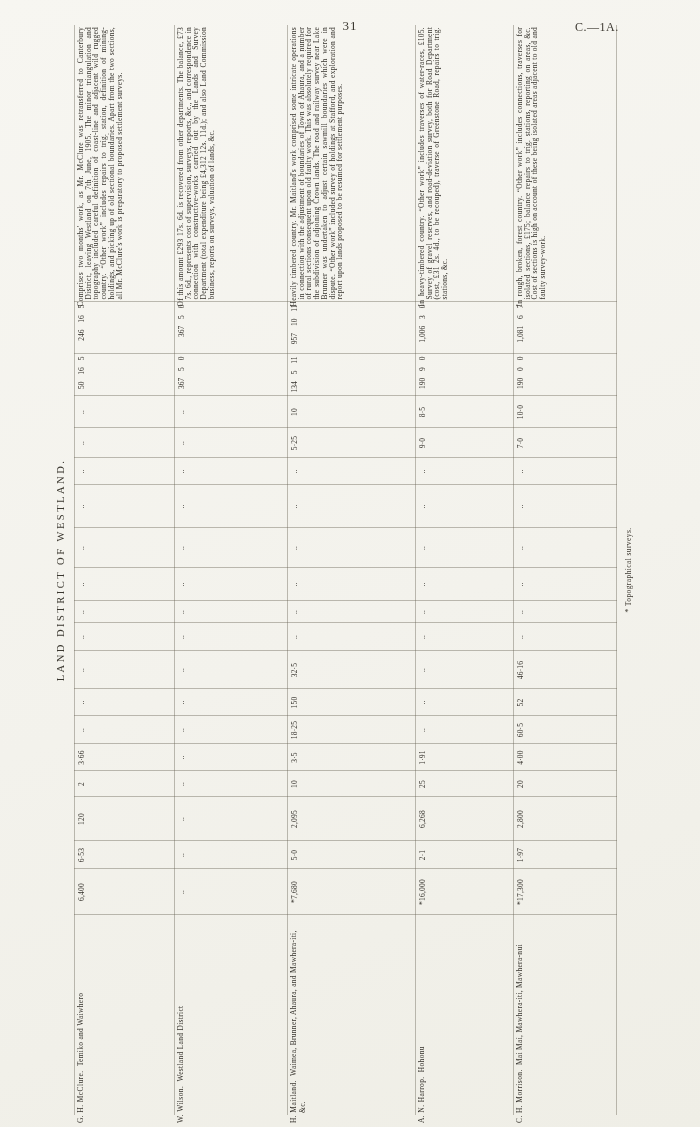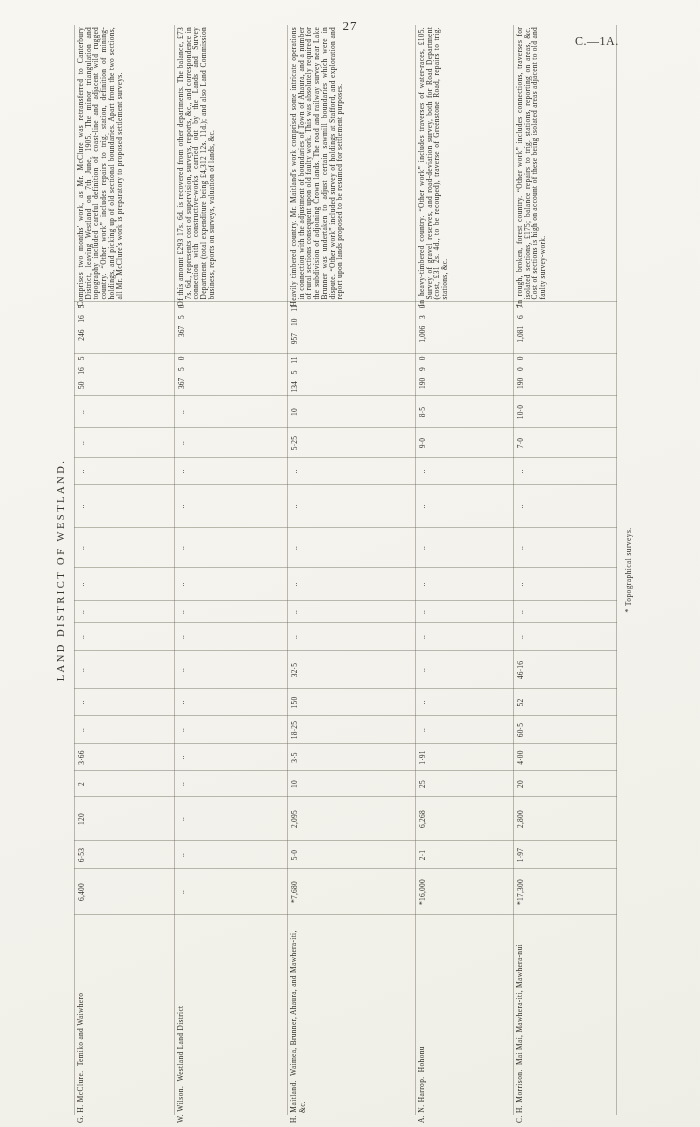--- a/index.html
+++ b/index.html
@@ -12,21 +12,21 @@
     position:relative;width:700px;height:1127px;overflow:hidden;
     background:linear-gradient(160deg,#f7f6f1 0%,#f3f2ec 55%,#efeee6 100%);
     color:#36332d;
   }
   .page-num{
     position:absolute;left:330px;top:18px;width:40px;
     font-size:13px;text-align:center;letter-spacing:1px;color:#3a372f;
   }
   .doc-ref{
     position:absolute;left:575px;top:20px;width:80px;
-    font-size:12px;letter-spacing:.5px;color:#3a372f;margin-top:14px;
+    font-size:12px;letter-spacing:.5px;color:#3a372f;
   }
   
   .rot{
     position:absolute;left:0;top:0;
     width:1090px;height:640px;
     transform:translate(35px,1115px) rotate(-90deg);
     transform-origin:0 0;
   }
   .district-heading{
     margin:20px 0 8px 0;
@@ -69,21 +69,21 @@
   .footnote{
     margin-top:7px;text-align:center;
     font-size:7.5px;letter-spacing:.4px;color:#403c34;
   }
 </style>
 </head>
 <body>
 
 <div class="page">
 
-  <div class="page-num">27</div>
+  <div class="page-num">31</div>
   <div class="doc-ref">C.—1A.</div>
 
   <div class="rot">
 
     <div class="district-heading">LAND DISTRICT OF WESTLAND.</div>
 
     <table class="survey">
       <colgroup>
         <col style="width:200px">
           <col style="width:46px">

